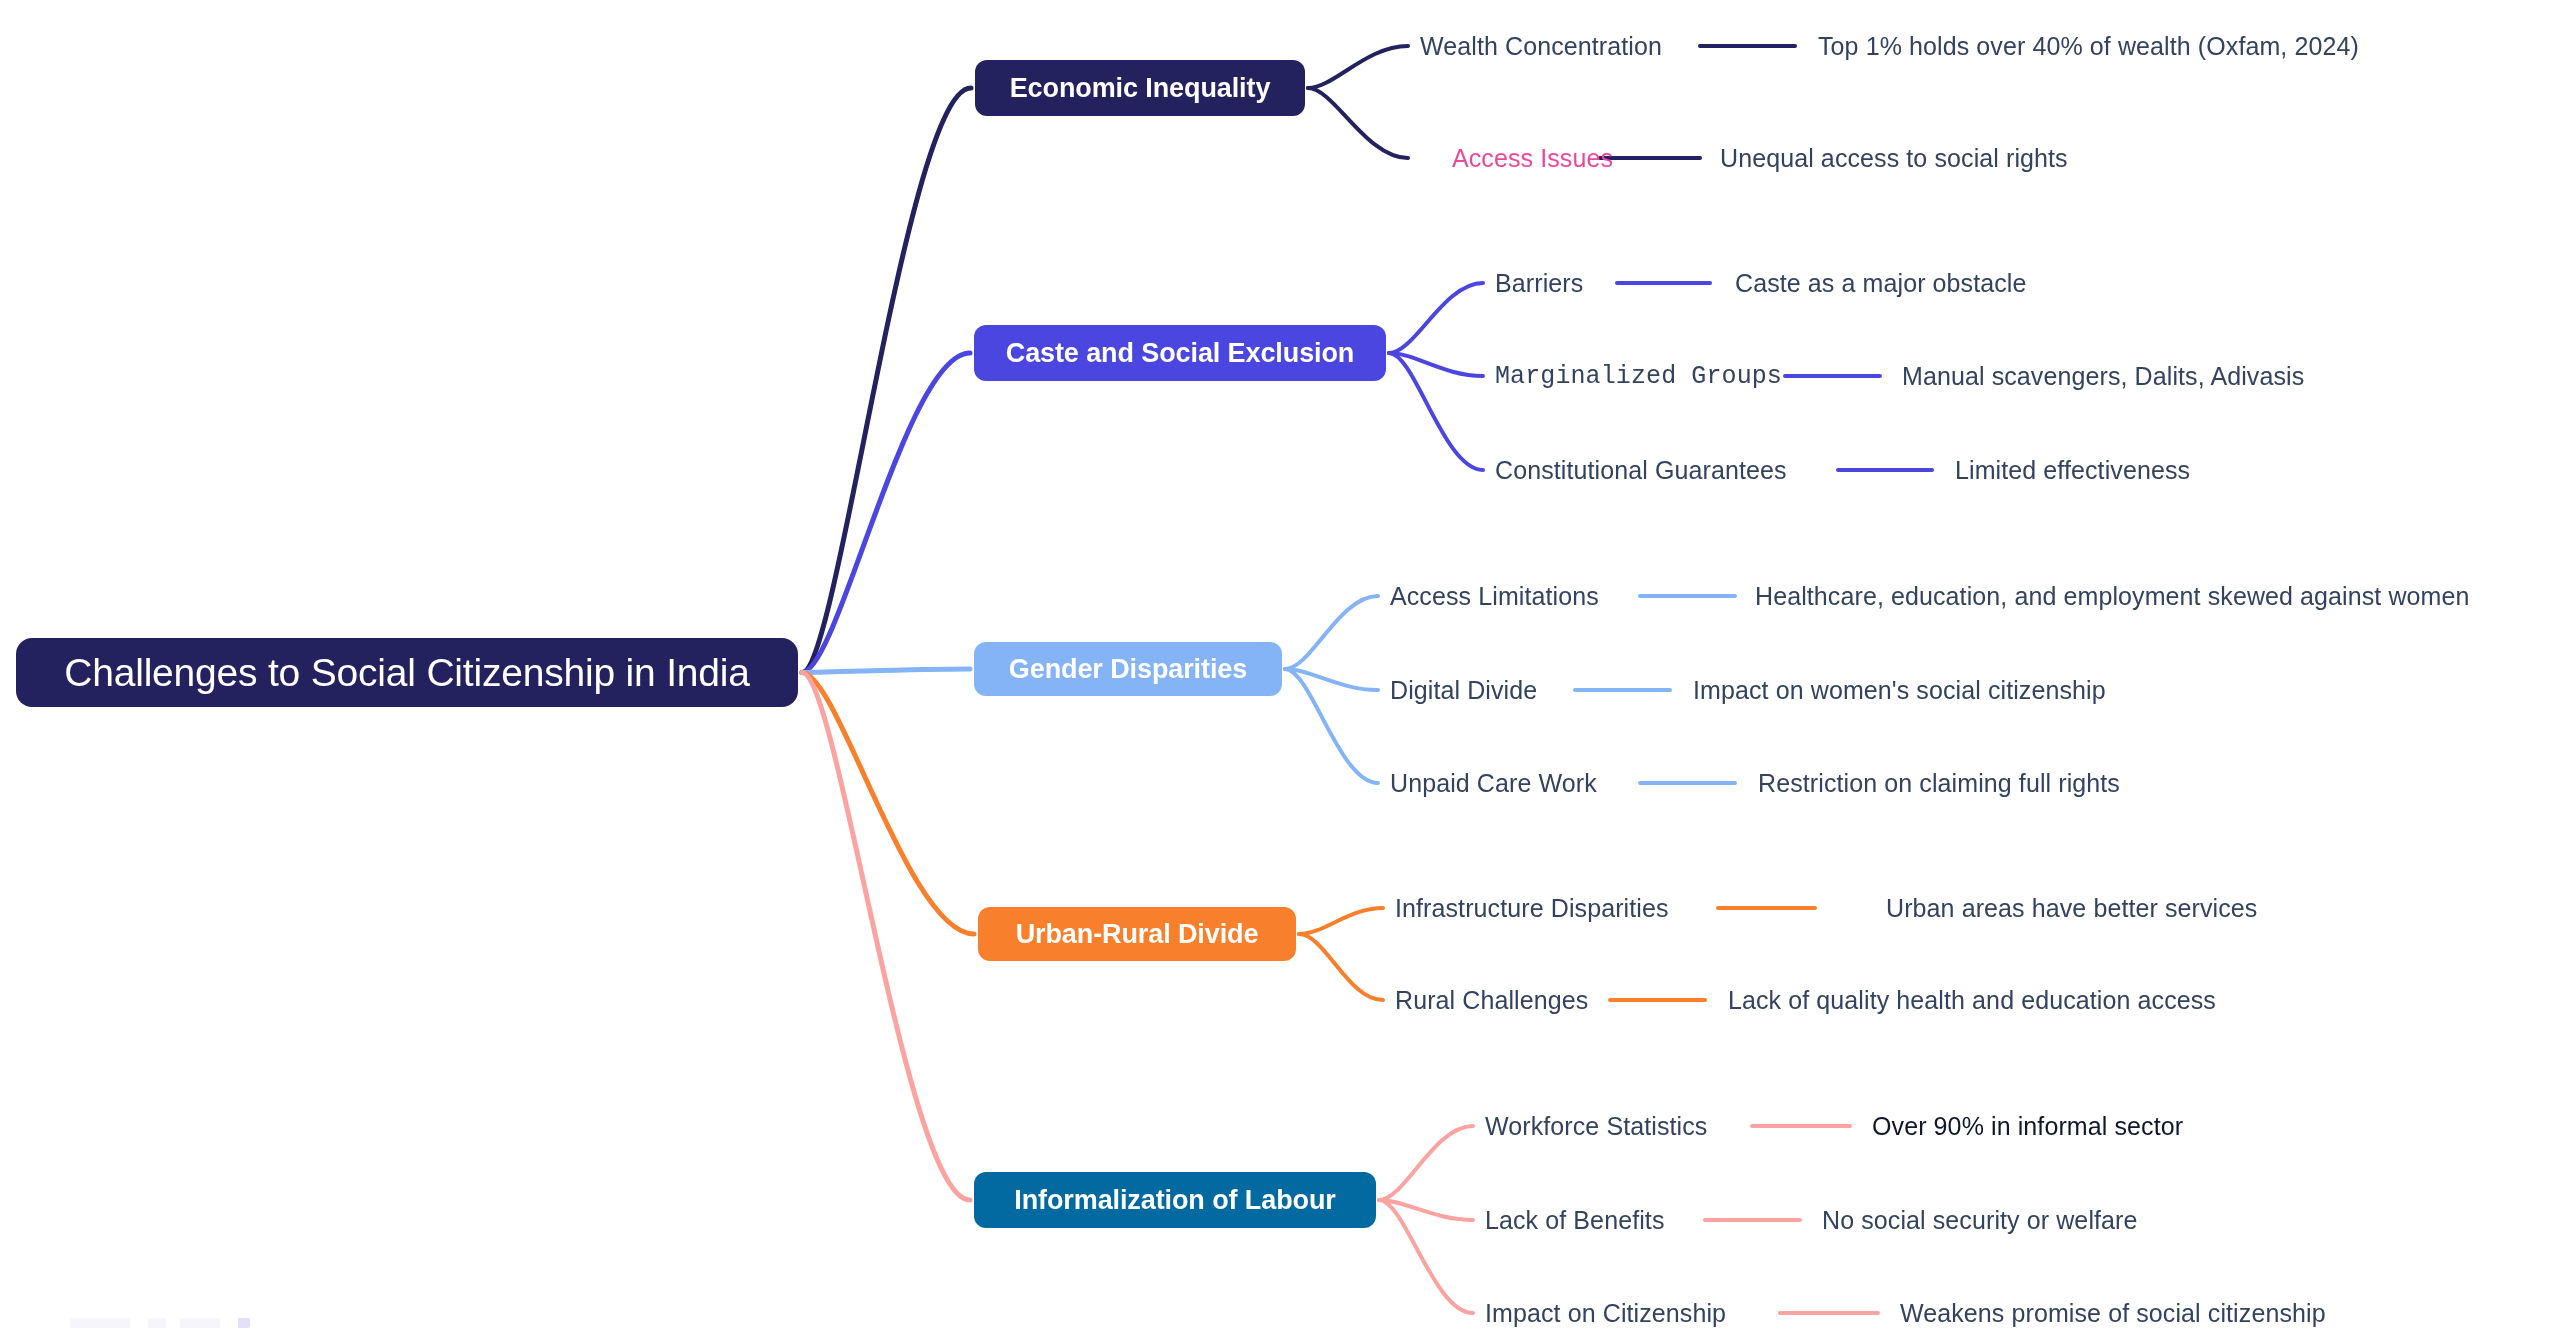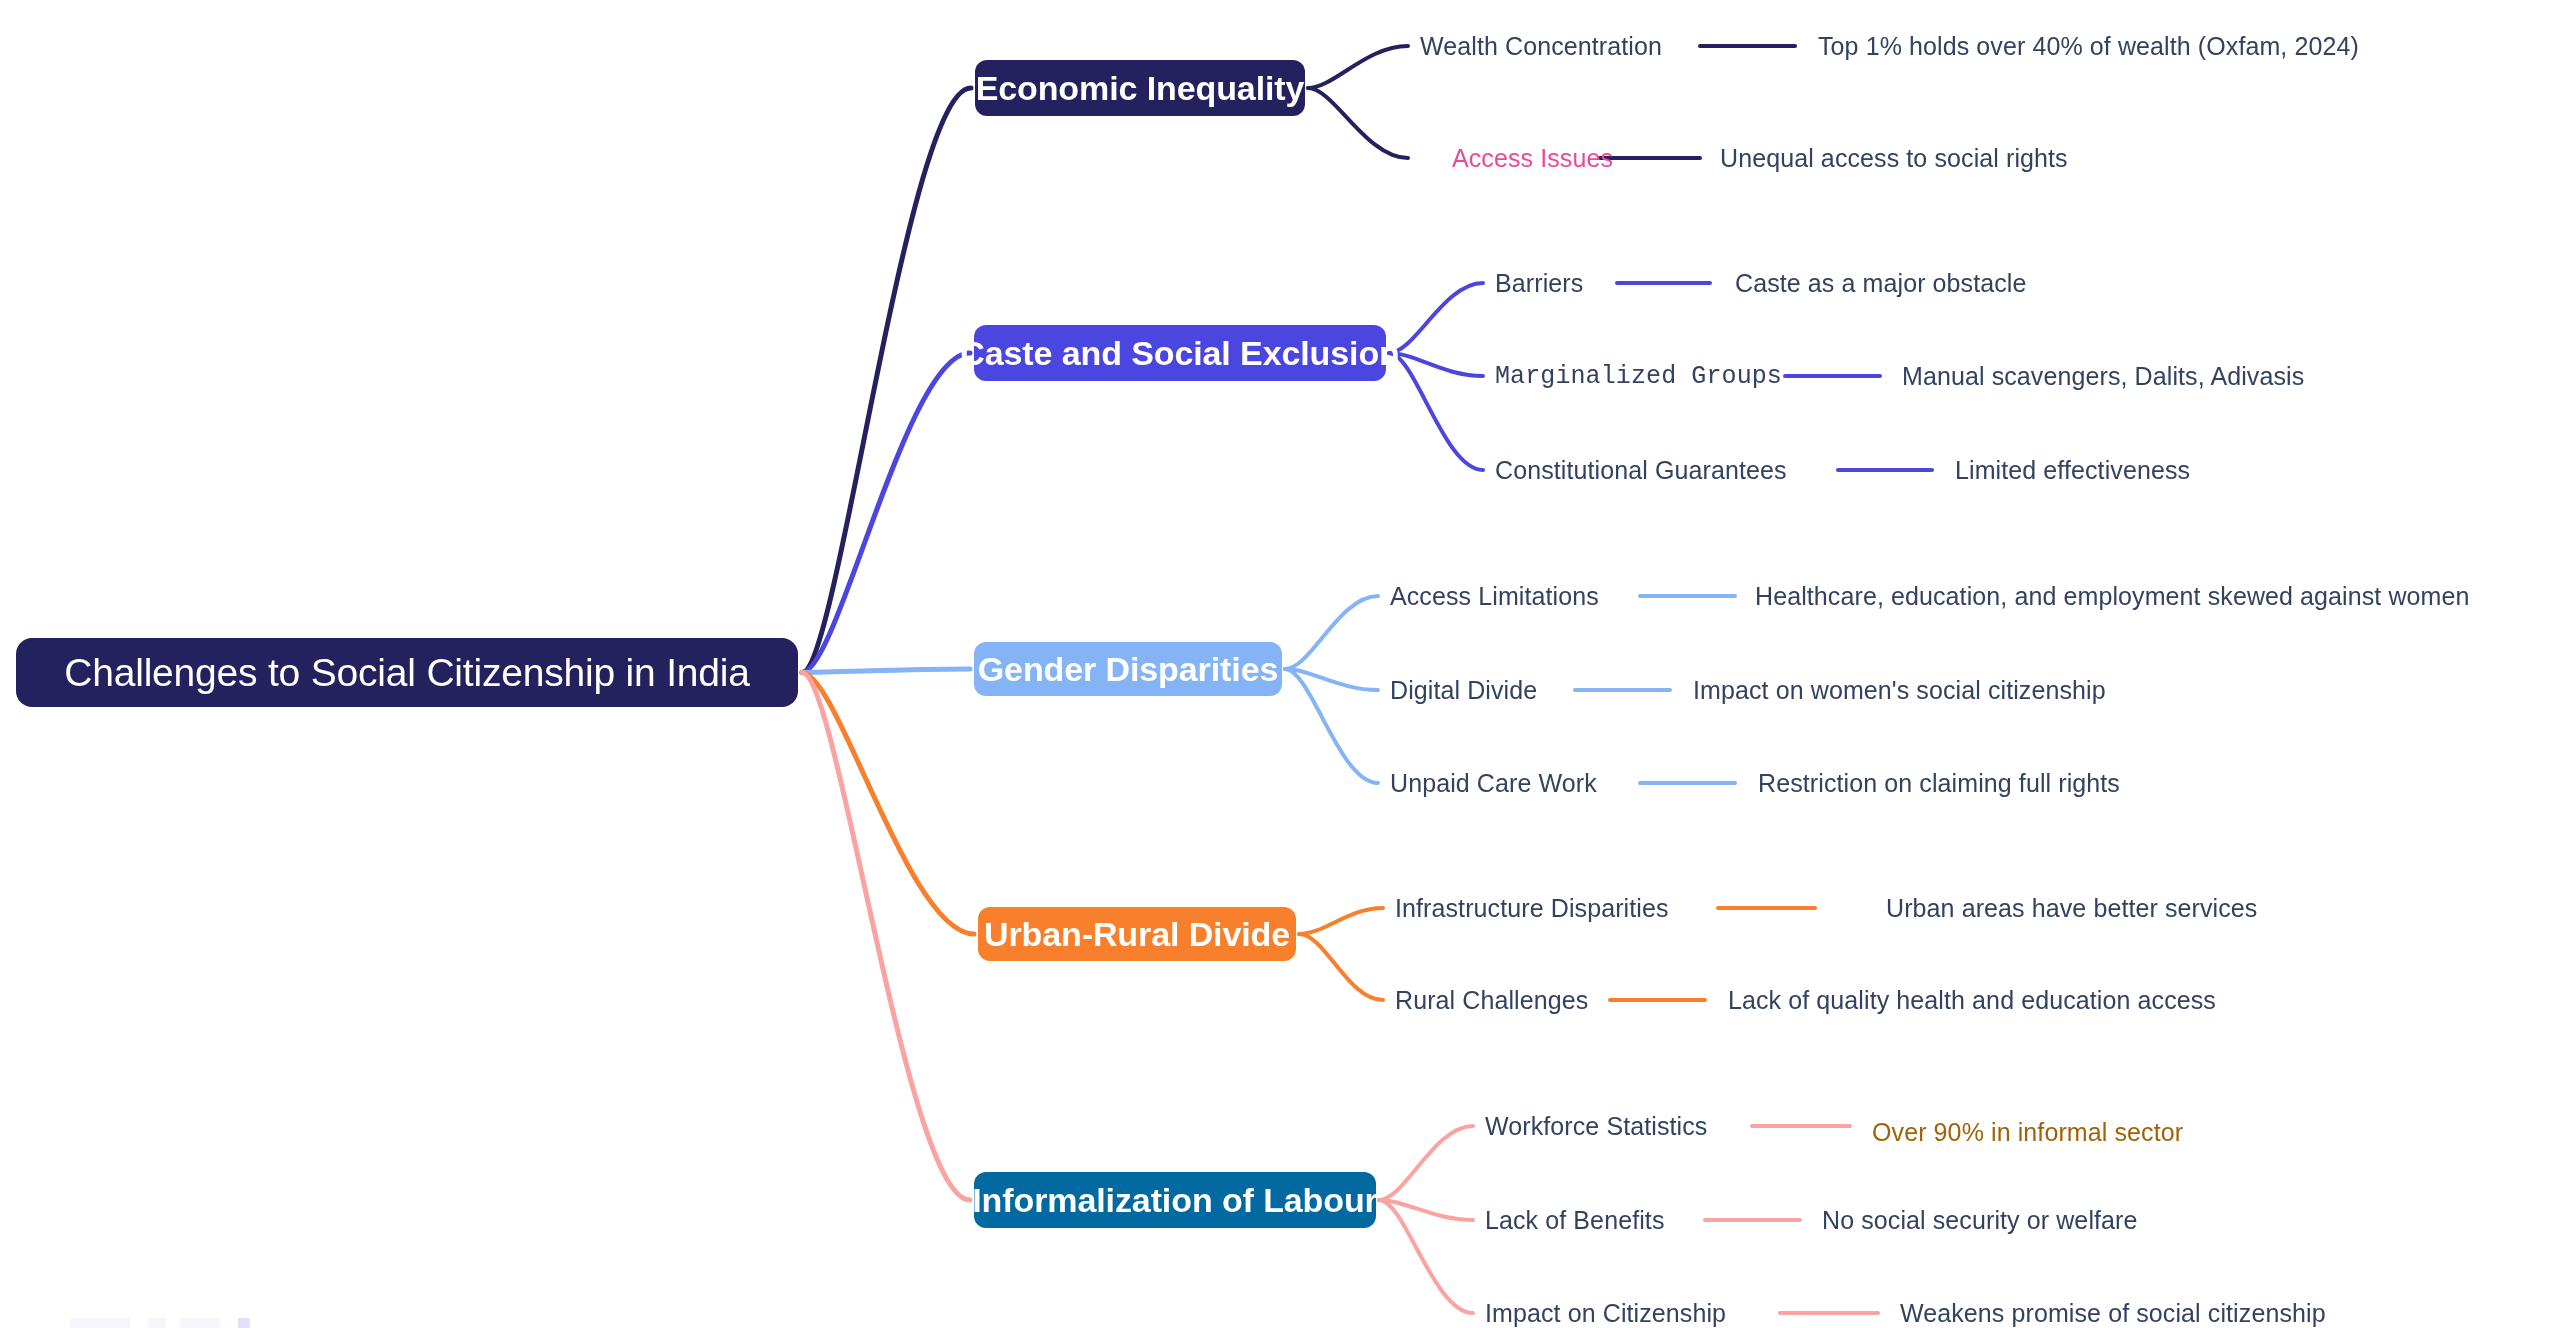--- a/index.html
+++ b/index.html
@@ -42,21 +42,21 @@
     background: #23215e;
     color: #ffffff;
     font-size: 39px;
     font-weight: normal;
     letter-spacing: -0.2px;
     padding: 0 22px;
   }
   .branch-node {
     border-radius: 12px;
     color: #ffffff;
-    font-size: 34px;
+    font-size: 27px;
     font-weight: bold;
     letter-spacing: -0.1px;
     padding: 0 18px;
   }
   .sub-node {
     color: #33425f;
     font-size: 25px;
     font-weight: normal;
     letter-spacing: 0.1px;
     justify-content: flex-start;
@@ -193,21 +193,21 @@
       </div>
       <div class="node leaf-node" style="left: 1728px; top: 982px; height: 36px; color: rgb(51, 66, 95);">
         <span>Lack of quality health and education access</span>
       </div>
       <div class="node branch-node" style="left: 974px; top: 1172px; width: 402px; height: 56px; background: #0369a1; color: rgb(255, 255, 255);">
         <span>Informalization of Labour</span>
       </div>
       <div class="node sub-node" style="left: 1485px; top: 1108px; height: 36px; color: rgb(51, 66, 95);">
         <span>Workforce Statistics</span>
       </div>
-      <div class="node leaf-node" style="left: 1872px; top: 1108px; height: 36px; color: #a16207; margin-top: 6px;">
+      <div class="node leaf-node" style="left: 1872px; top: 1108px; height: 36px; color: #0f172a;">
         <span>Over 90% in informal sector</span>
       </div>
       <div class="node sub-node" style="left: 1485px; top: 1202px; height: 36px; color: rgb(51, 66, 95);">
         <span>Lack of Benefits</span>
       </div>
       <div class="node leaf-node" style="left: 1822px; top: 1202px; height: 36px; color: rgb(51, 66, 95);">
         <span>No social security or welfare</span>
       </div>
       <div class="node sub-node" style="left: 1485px; top: 1295px; height: 36px; color: rgb(51, 66, 95);">
         <span>Impact on Citizenship</span>

